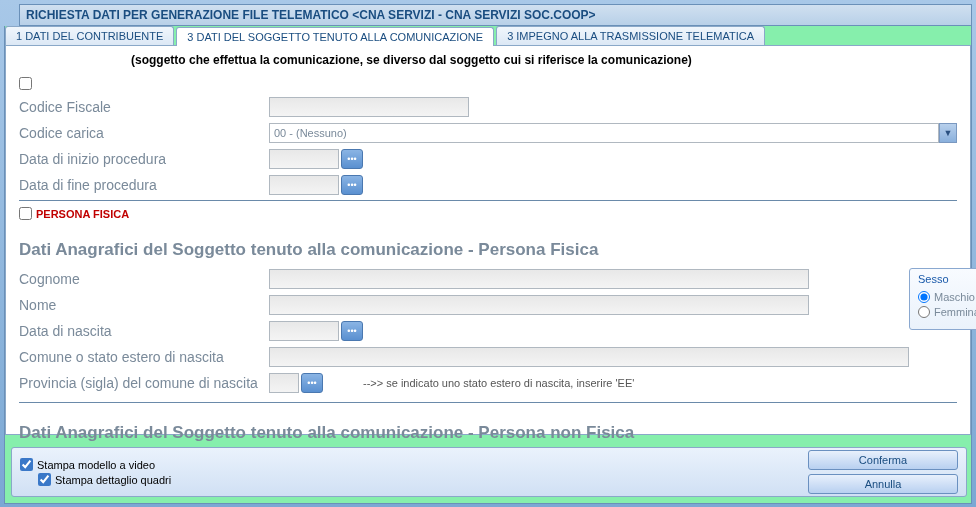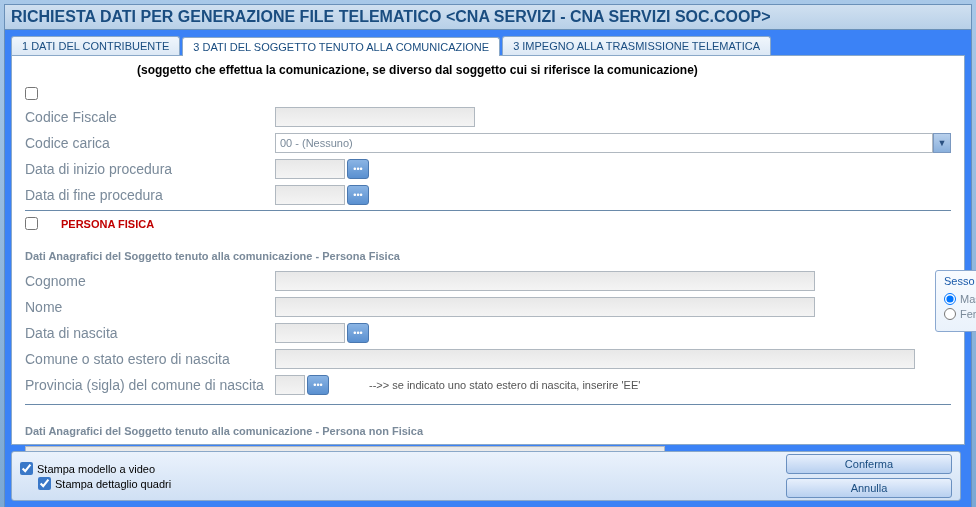--- a/index.html
+++ b/index.html
@@ -12,28 +12,28 @@
     overflow: hidden;
   }
   .window {
     padding: 4px;
   }
   .titlebar {
     background: linear-gradient(to bottom, #d0e0f0, #b8d0e8);
     border: 1px solid #6a90b8;
     padding: 3px 6px;
     font-weight: bold;
-    font-size: 16px;
+    font-size: 12px;
     color: #1a4d80;
+    margin-left: 15px;
   }
   .main-panel {
-    background: #3b82f6;
+    background: #86efac;
     border: 1px solid #6a90b8;
     border-top: none;
-    padding: 6px;
     height: 478px;
     position: relative;
   }
   .tabs {
     display: flex;
     gap: 0;
     margin-bottom: 0;
   }
   .tab {
     background: linear-gradient(to bottom, #f0f6fc, #dce8f5);
@@ -123,31 +123,30 @@
     cursor:pointer;
   }
   hr.sep {
     border: none;
     border-top: 1px solid #6a8aaa;
     margin: 4px 0 6px 0;
   }
   .section-checkbox {
     display:flex;align-items:center;
     margin: 2px 0 6px 0;
-    gap: 19px;
   }
   .section-checkbox input { margin-right:4px; }
   .section-checkbox .red-label { color:#c00000; font-weight:bold; font-size:11px; }
   .section-title {
     color:#7a8a9a;
     font-weight:bold;
-    font-size:11px;
+    font-size:17px;
     margin: 20px 0 8px 0;
   }
-  .two-col { display:flex; gap:20px; }
+  .two-col { display:flex; }
   .left-col { flex:1; }
   .sesso-box {
     border:1px solid #8aa8d0;
     border-radius:3px;
     padding: 4px 8px 8px 8px;
     width:120px;
     background: linear-gradient(to bottom, #f8fbff, #eaf2fb);
     position:relative;
   }
   .sesso-box .box-title{
@@ -155,37 +154,37 @@
     margin-bottom:6px;
   }
   .radio-row { display:flex; align-items:center; margin:3px 0; color:#7a8a9a; }
   .radio-row input{ margin-right:4px; }
   .hint-text {
     color:#555; font-size:11px;
     margin-left: 40px;
   }
   .bottom-bar {
     position:absolute;
-    left:6px; right:10px; bottom:6px;
+    left:6px; right:4px; bottom:6px;
     height: 50px;
     background: linear-gradient(to bottom, #eaf2fc, #d0e0f4);
     border: 1px solid #8aa8c8;
     border-radius:3px;
     display:flex;
     align-items:center;
     justify-content:space-between;
     padding: 4px 8px;
   }
   .bottom-checks { color:#000; }
   .bottom-checks .chk-row{ display:flex; align-items:center; margin:2px 0; }
   .bottom-checks .chk-row input{ margin-right:4px; }
   .bottom-checks .indent{ margin-left:18px; }
   .btns { display:flex; flex-direction:column; gap:4px; }
   .btn {
-    width:166px; height:20px;
+    width:150px; height:20px;
     background: linear-gradient(to bottom,#e8f0fc,#b8d0f0);
     border:1px solid #6a90c0;
     border-radius:3px;
     color:#1a4d80;
     font-size:11px;
     cursor:pointer;
     display:flex;align-items:center;justify-content:center;
   }
   input[type=checkbox]{
     width:13px;height:13px;

